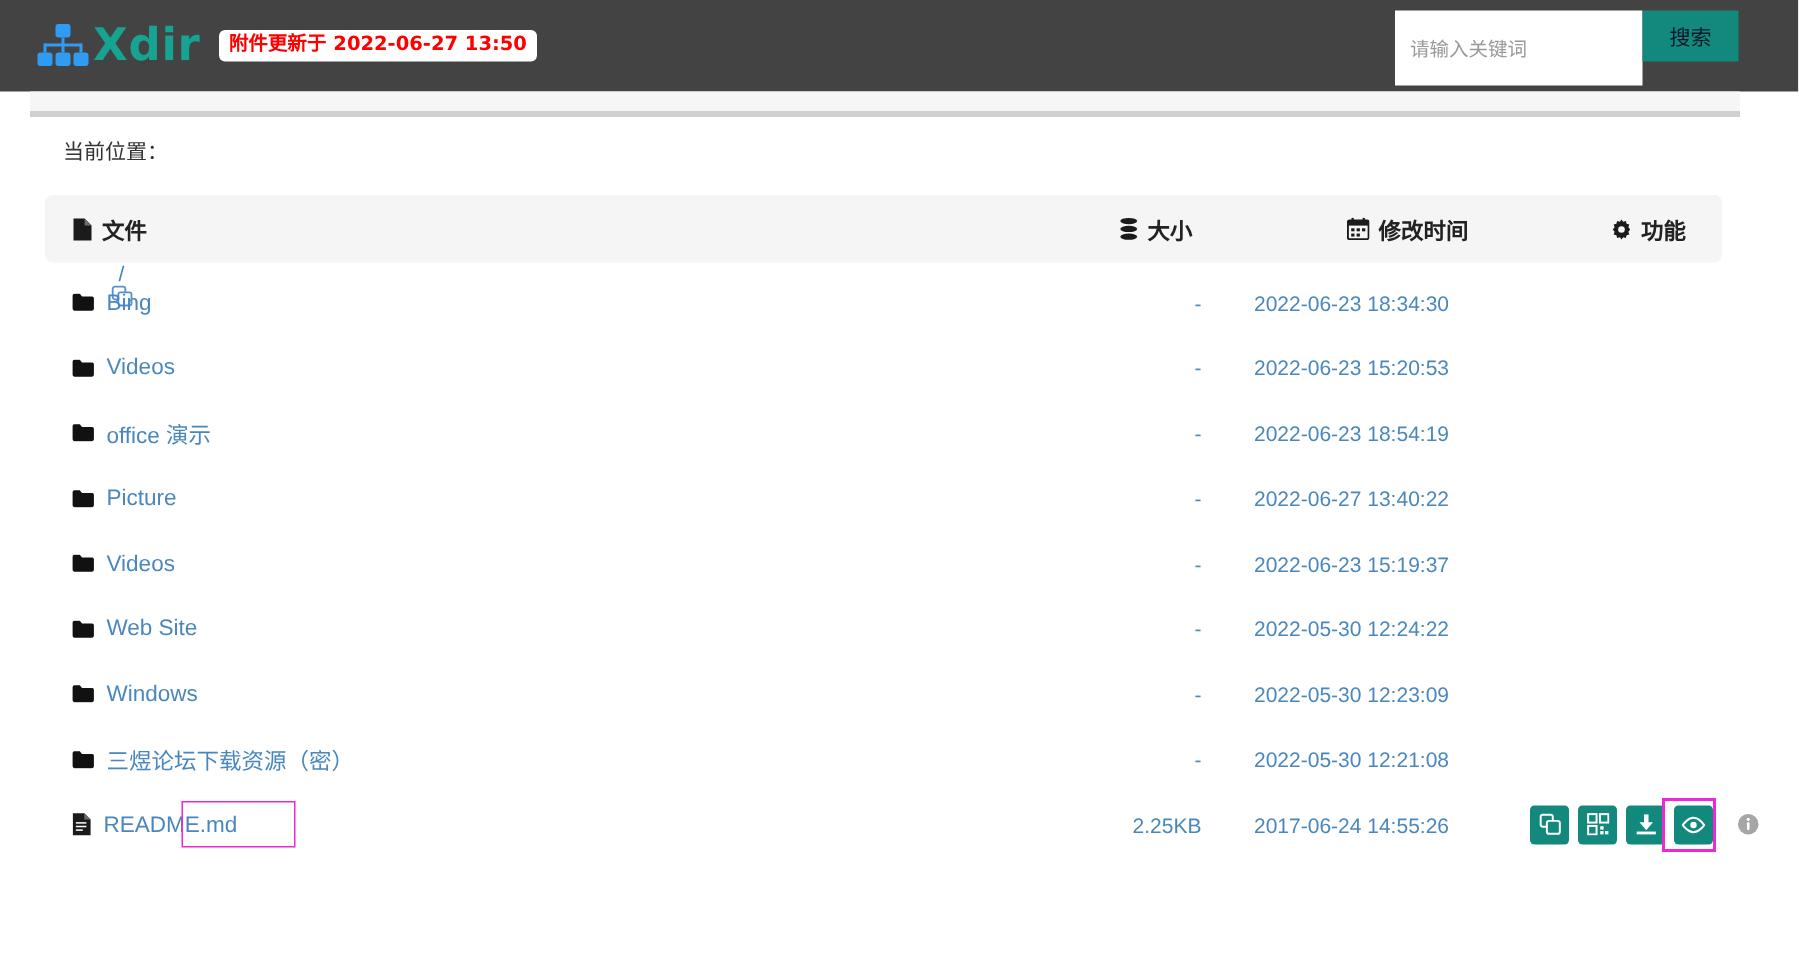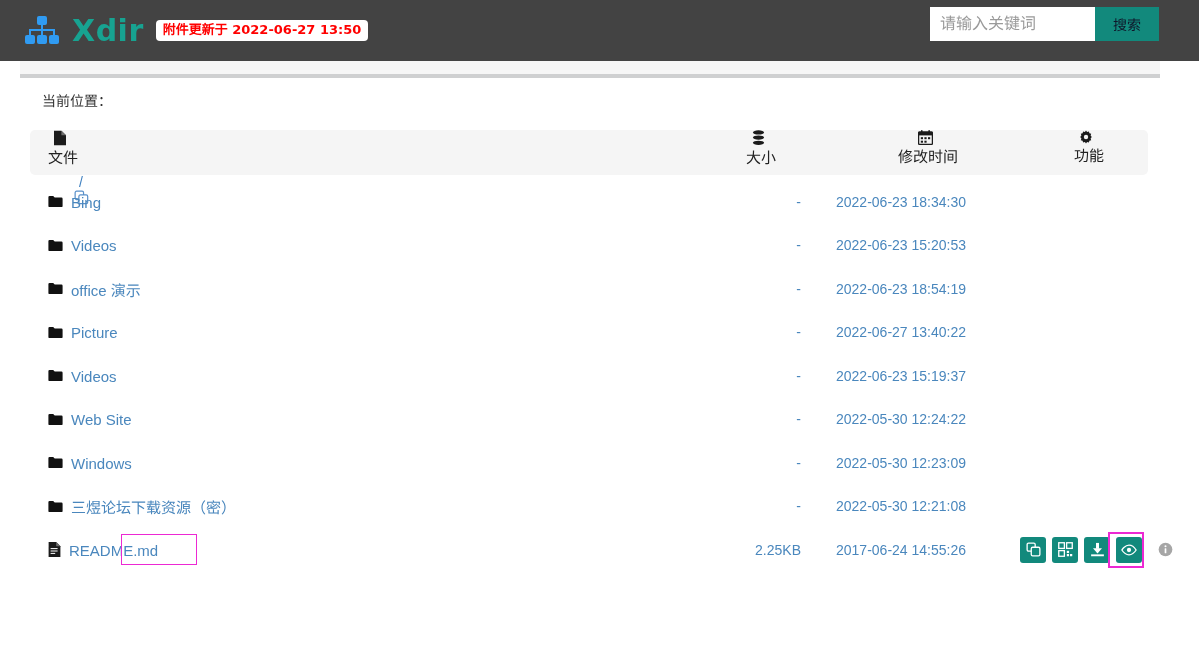--- a/index.html
+++ b/index.html
@@ -29,21 +29,21 @@
     display: flex;
     align-items: center;
     margin-left: 24px;
   }
   .sitemap-icon { width: 36px; height: 30px; display:block; }
   .brand-name {
     color: #17a391;
     font-size: 30px;
     font-weight: bold;
     letter-spacing: .5px;
-    margin-left: 12px;
+    margin-left: 2px;
     font-family: "DejaVu Sans", sans-serif;
   }
   .update-badge {
     margin-left: 12px;
     background: #ffffff;
     color: #ff0000;
     font-size: 13px;
     font-weight: bold;
     border-radius: 4px;
     padding: 3px 7px 4px 7px;
@@ -52,26 +52,26 @@
     font-family: "DejaVu Sans", sans-serif;
   }
   .search-wrap {
     position: absolute;
     right: 40px; top: 7px;
     display: flex;
     height: 34px;
   }
   .search-input {
     width: 165px;
-    height: 34px;
+    height: 50px;
     box-sizing: border-box;
     border: none;
     outline: none;
     background: #ffffff;
-    font-size: 16px;
+    font-size: 13px;
     color: #555;
     padding: 0 10px;
     font-family: "Liberation Sans", sans-serif;
   }
   .search-input::placeholder { color: #9a9a9a; }
   .search-btn {
     width: 64px;
     height: 34px;
     border: none;
     background: #12897c;
@@ -112,21 +112,21 @@
     left: 30px; top: 130px;
     width: 1118px; height: 45px;
     background: #f5f5f5;
     border-radius: 5px;
     box-sizing: border-box;
   }
   .th {
     position: absolute;
     top: 0; height: 45px;
     display: flex; align-items: center;
-    font-size: 15px; color: #222222; font-weight: 400; flex-direction: column;
+    font-size: 15px; color: #222222; font-weight: 700;
   }
   .th .ticon { margin-right: 6px; display: inline-flex; }
   .th-file { left: 18px; }
   .th-size { left: 716px; }
   .th-time { left: 868px; }
   .th-func { left: 1044px; }
 
   
   .rows {
     position: absolute;

